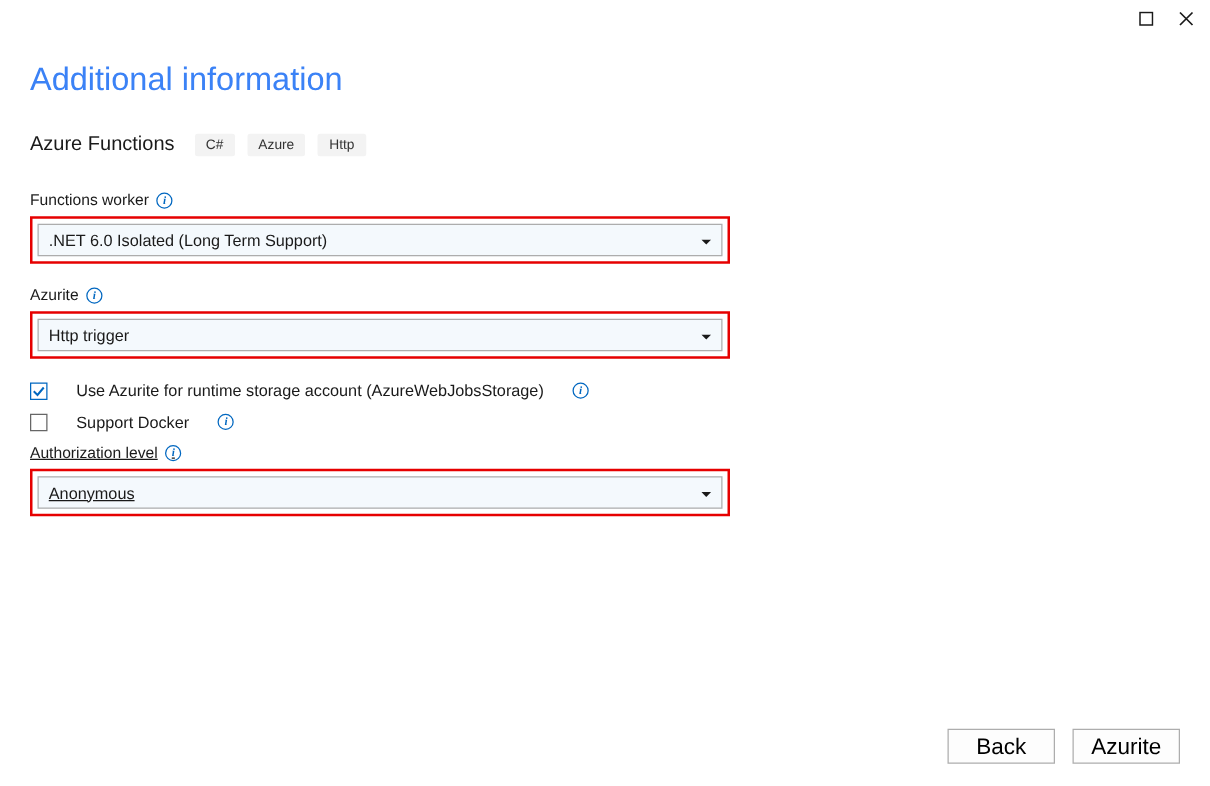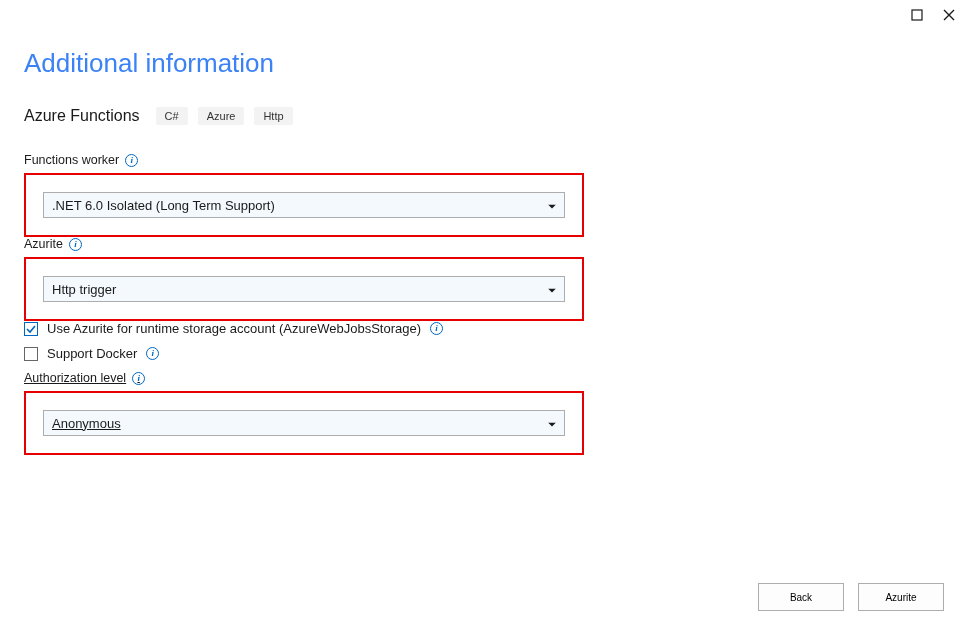--- a/index.html
+++ b/index.html
@@ -51,20 +51,21 @@
       margin-right: 6px;
     }
     .tag {
       background: #f3f3f3;
       color: #333;
       font-size: 11px;
       padding: 3px 9px;
       border-radius: 2px;
     }
     .field-block {
+      margin-bottom: 18px;
       max-width: 560px;
     }
     .field-label {
       font-size: 12.5px;
       color: #1a1a1a;
       margin-bottom: 6px;
       display: flex;
       align-items: center;
       gap: 6px;
     }
@@ -79,21 +80,21 @@
       color: #0067c0;
       font-size: 9px;
       font-family: Georgia, serif;
       font-style: italic;
       font-weight: bold;
       line-height: 1;
       cursor: pointer;
     }
     .select-highlight {
       border: 2px solid #e60000;
-      padding: 17px;
+      padding: 4px;
     }
     .select-box {
       position: relative;
       background: #f4f9fd;
       border: 1px solid #adadad;
       height: 26px;
       display: flex;
       align-items: center;
       padding: 0 24px 0 8px;
       font-size: 13px;
@@ -101,21 +102,21 @@
     }
     .select-caret {
       position: absolute;
       right: 8px;
       top: 50%;
       transform: translateY(-50%);
     }
     .checkbox-row {
       display: flex;
       align-items: center;
-      gap: 9px;
+      gap: 23px;
       margin-bottom: 10px;
       font-size: 13px;
     }
     .checkbox {
       width: 14px;
       height: 14px;
       border: 1px solid #666;
       display: inline-flex;
       align-items: center;
       justify-content: center;
@@ -133,21 +134,21 @@
       bottom: 18px;
       right: 24px;
       display: flex;
       gap: 14px;
     }
     .btn {
       min-width: 86px;
       height: 28px;
       border: 1px solid #adadad;
       background: #fdfdfd;
-      font-size: 10px;
+      font-size: 18px;
       cursor: pointer;
       display: inline-flex;
       align-items: center;
       justify-content: center;
       padding: 0 14px;
     }
   </style>
 </head>
 <body>
 

